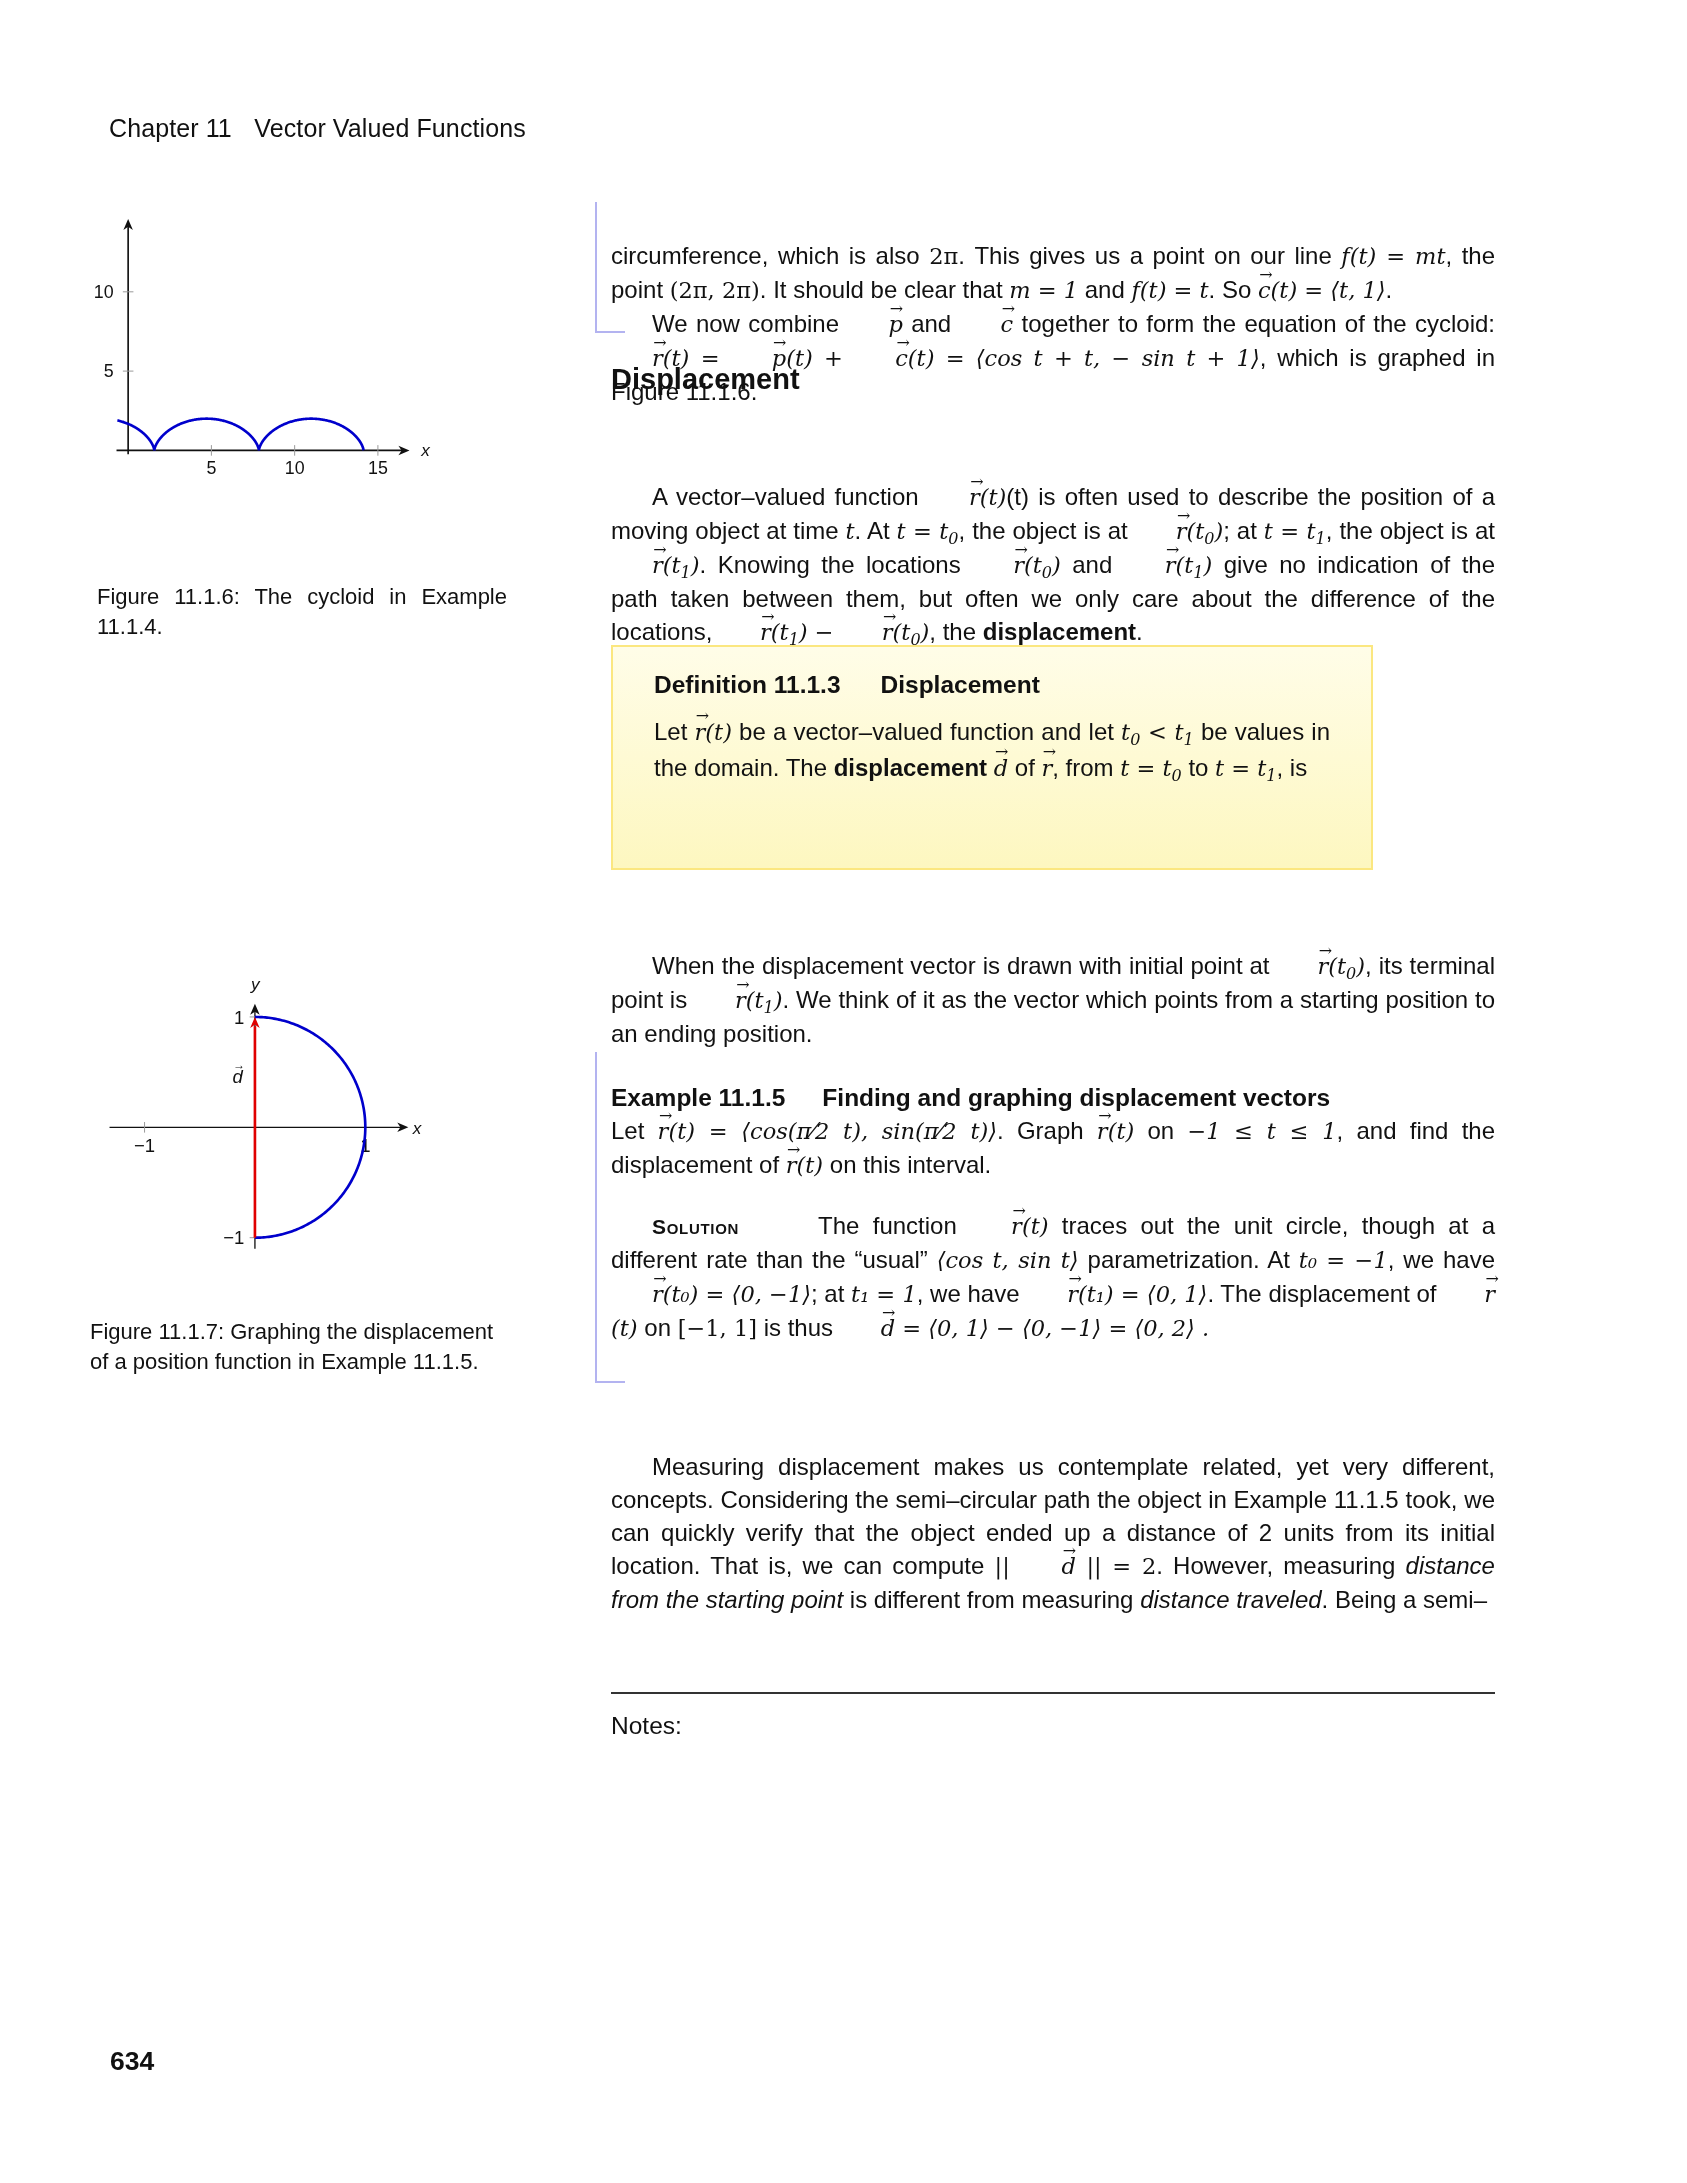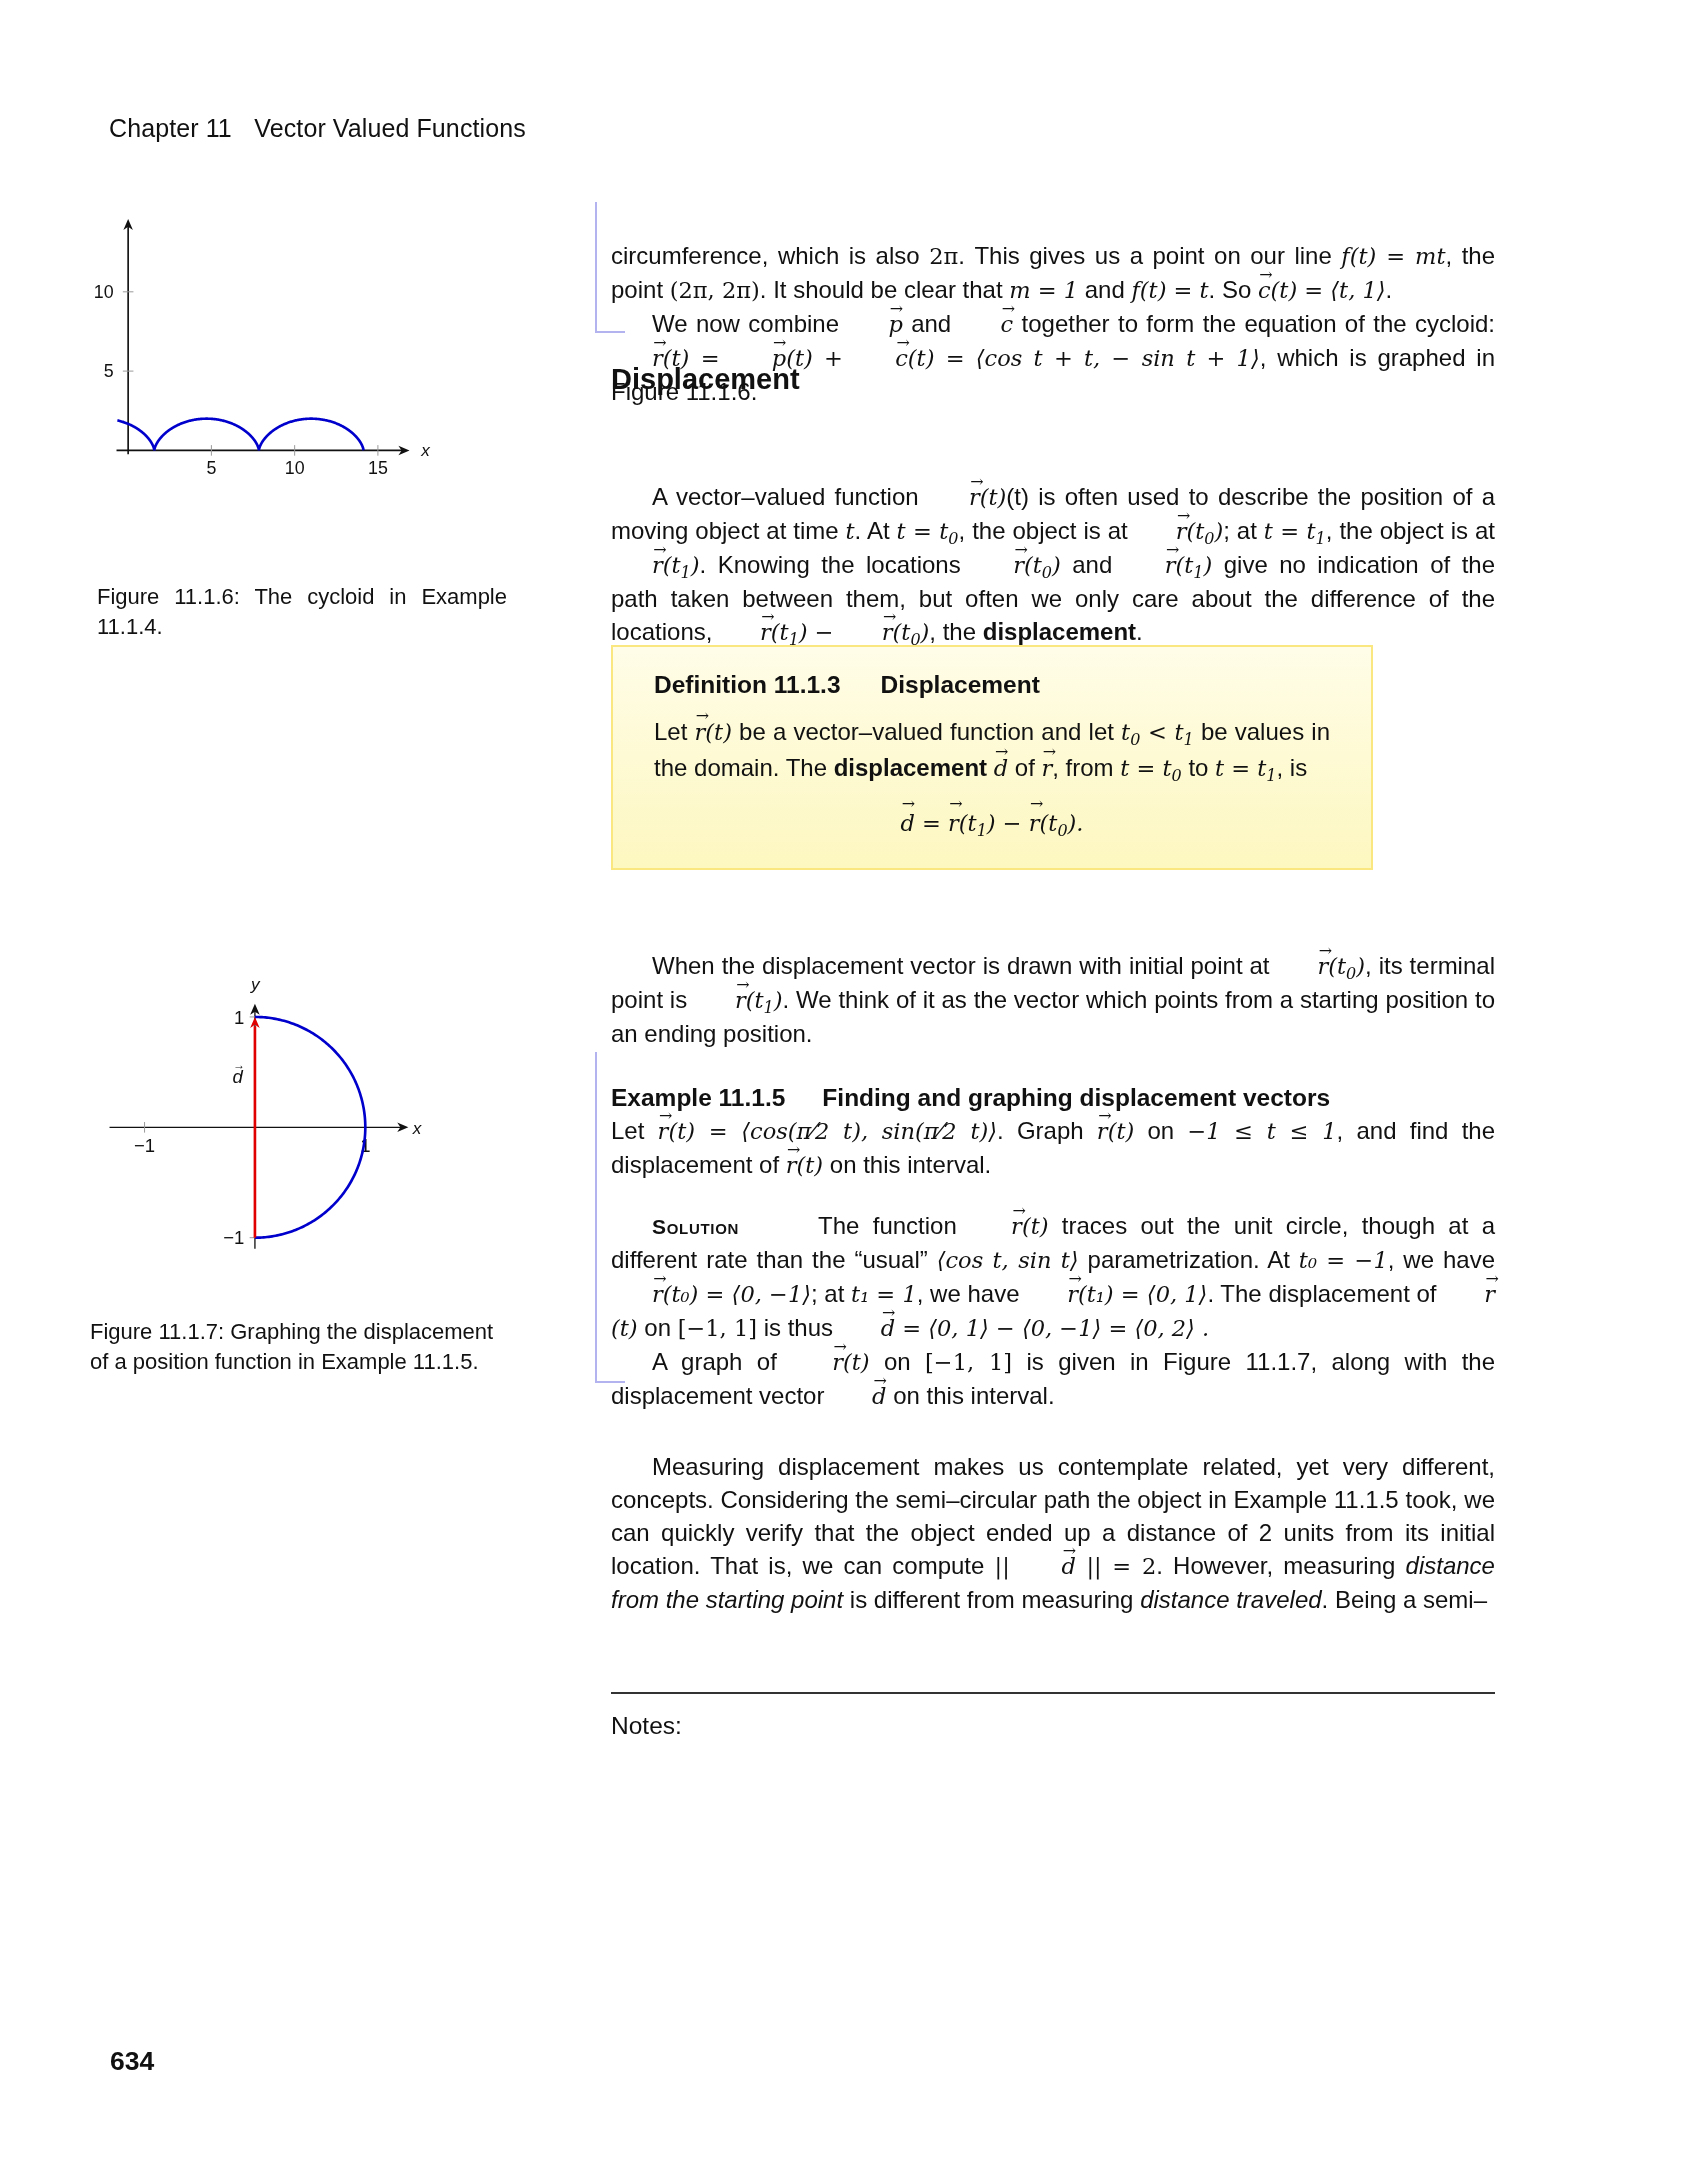--- a/index.html
+++ b/index.html
@@ -104,37 +104,35 @@
 
 <div class="abs section-title" style="left:611px;top:363px;">Displacement</div>
 
 <div class="abs main" style="top:439px;">
   <p class="indent"><span>A vector–valued function </span><span class="m vec">r</span><span class="m">(t)</span><span>(t) is often used to describe the position of a moving object at time </span><span class="m">t</span><span>. At </span><span class="m">t = t<sub>0</sub></span><span>, the object is at </span><span class="m vec">r</span><span class="m">(t<sub>0</sub>)</span><span>; at </span><span class="m">t = t<sub>1</sub></span><span>, the object is at </span><span class="m vec">r</span><span class="m">(t<sub>1</sub>)</span><span>. Knowing the locations </span><span class="m vec">r</span><span class="m">(t<sub>0</sub>)</span><span> and </span><span class="m vec">r</span><span class="m">(t<sub>1</sub>)</span><span> give no indication of the path taken between them, but often we only care about the difference of the locations, </span><span class="m vec">r</span><span class="m">(t<sub>1</sub>) − </span><span class="m vec">r</span><span class="m">(t<sub>0</sub>)</span><span>, the </span><span class="bold">displacement</span><span>.</span></p>
 </div>
 
 <div class="abs def-box">
   <div class="def-title"><span>Definition 11.1.3</span><span class="gap"></span><span>Displacement</span></div>
   <div class="def-body"><span>Let </span><span class="m vec">r</span><span class="m">(t)</span><span> be a vector–valued function and let </span><span class="m">t<sub>0</sub> &lt; t<sub>1</sub></span><span> be values in the domain. The </span><span class="bold">displacement</span> <span class="m vec">d</span><span> of </span><span class="m vec">r</span><span>, from </span><span class="m">t = t<sub>0</sub></span><span> to </span><span class="m">t = t<sub>1</sub></span><span>, is</span></div>
-  <div class="def-eq"><span class="m vec">d</span><span class="m"> = </span><span class="m vec">r</span><span class="m">(t<sub>1</sub>) − </span><span class="m vec">r</span><span class="m">(t<sub>0</sub>).</span></div>
 </div>
 
 <div class="abs main" style="top:908px;">
   <p class="indent"><span>When the displacement vector is drawn with initial point at </span><span class="m vec">r</span><span class="m">(t<sub>0</sub>)</span><span>, its terminal point is </span><span class="m vec">r</span><span class="m">(t<sub>1</sub>)</span><span>. We think of it as the vector which points from a starting position to an ending position.</span></p>
 </div>
 
 <div class="abs margin-bar" style="left:595px;top:1052px;height:331px;"></div>
 <div class="abs bar-foot" style="left:595px;top:1381px;"></div>
 <div class="abs main" style="top:1040px;">
   <p style="font-size:24.5px;" class="bold"><span>Example 11.1.5</span><span style="display:inline-block;width:37px;"></span><span>Finding and graphing displacement vectors</span></p>
   <p><span>Let </span><span class="m vec">r</span><span class="m">(t) = ⟨cos(π⁄2 t), sin(π⁄2 t)⟩</span><span>. Graph </span><span class="m vec">r</span><span class="m">(t)</span><span> on </span><span class="m">−1 ≤ t ≤ 1</span><span>, and find the displacement of </span><span class="m vec">r</span><span class="m">(t)</span><span> on this interval.</span></p>
 </div>
 
 <div class="abs main" style="top:1168px;">
   <p class="indent"><span class="sc">Solution</span><span style="display:inline-block;width:79px;"></span><span>The function </span><span class="m vec">r</span><span class="m">(t)</span><span> traces out the unit circle, though at a different rate than the “usual” </span><span class="m">⟨cos t, sin t⟩</span><span> parametrization. At </span><span class="m">t₀ = −1</span><span>, we have </span><span class="m vec">r</span><span class="m">(t₀) = ⟨0, −1⟩</span><span>; at </span><span class="m">t₁ = 1</span><span>, we have </span><span class="m vec">r</span><span class="m">(t₁) = ⟨0, 1⟩</span><span>. The displacement of </span><span class="m vec">r</span><span class="m">(t)</span><span> on </span><span class="mr">[−1, 1]</span><span> is thus </span><span class="m vec">d</span><span class="m"> = ⟨0, 1⟩ − ⟨0, −1⟩ = ⟨0, 2⟩ .</span></p>
-  <p class="indent"><span>A graph of </span><span class="m vec">r</span><span class="m">(t)</span><span> on </span><span class="mr">[−1, 1]</span><span> is given in Figure 11.1.7, along with the displacement vector </span><span class="m vec">d</span><span> on this interval.</span></p>
 </div>
 
 <div class="abs main" style="top:1409px;">
   <p class="indent"><span>Measuring displacement makes us contemplate related, yet very different, concepts. Considering the semi–circular path the object in Example 11.1.5 took, we can quickly verify that the object ended up a distance of 2 units from its initial location. That is, we can compute </span><span class="mr">|| </span><span class="m vec">d</span><span class="mr"> || = 2</span><span>. However, measuring </span><span class="ital">distance from the starting point</span><span> is different from measuring </span><span class="ital">distance traveled</span><span>. Being a semi–</span></p>
 </div>
 
 <div class="abs notes-rule"></div>
 <div class="abs notes-label">Notes:</div>
 
 <div class="abs page-number">634</div>

